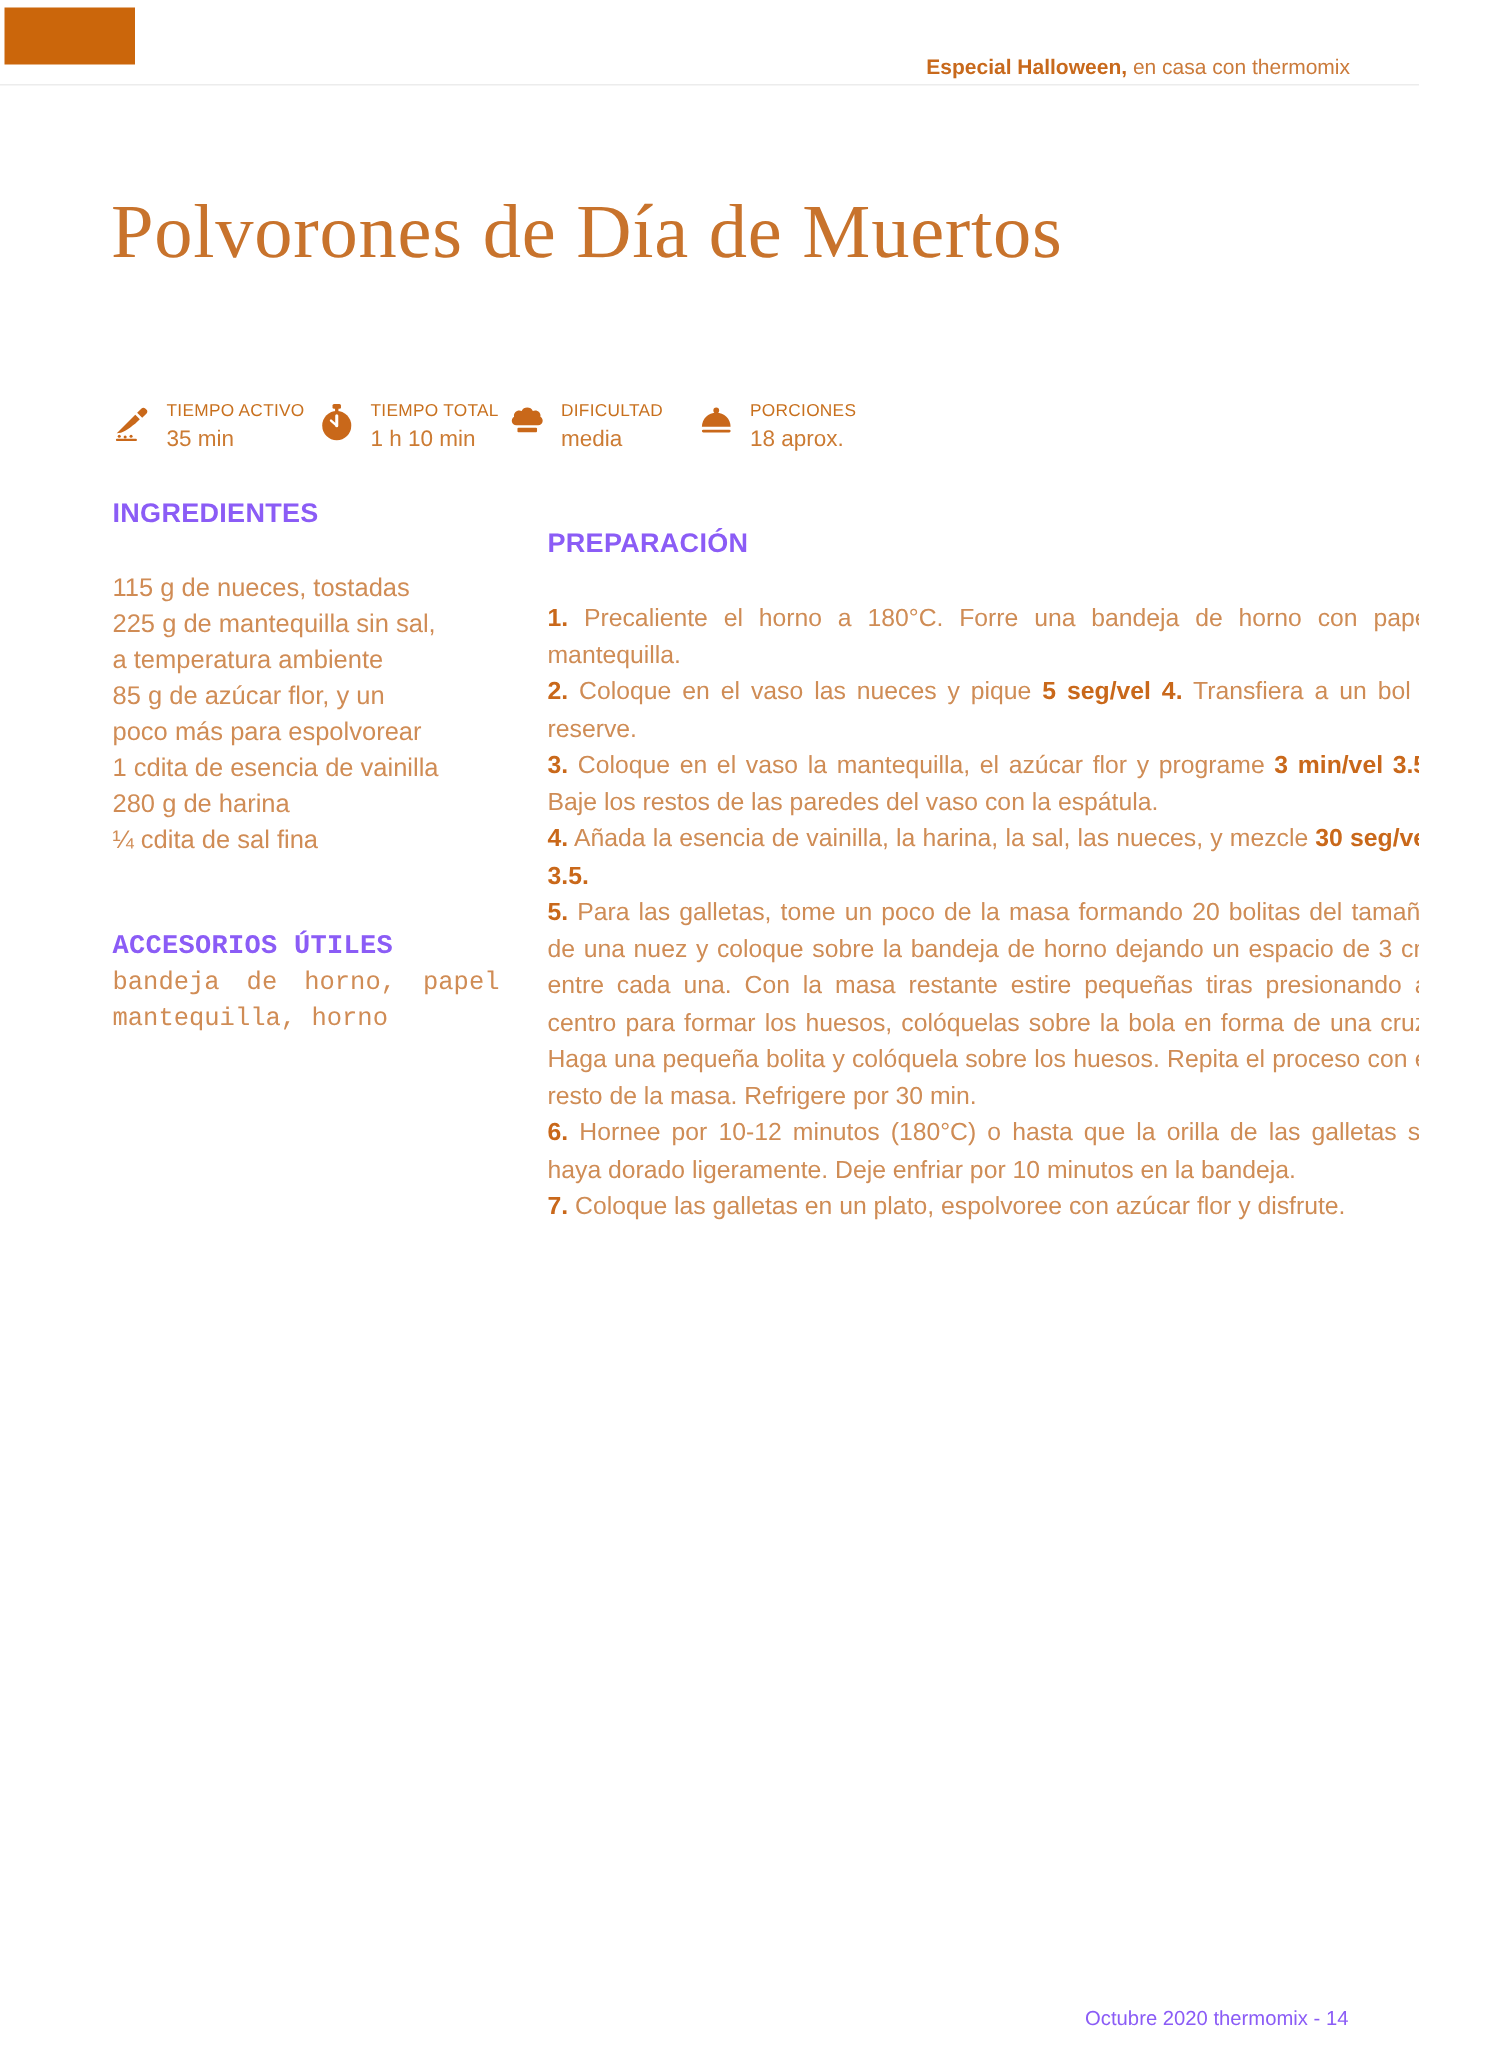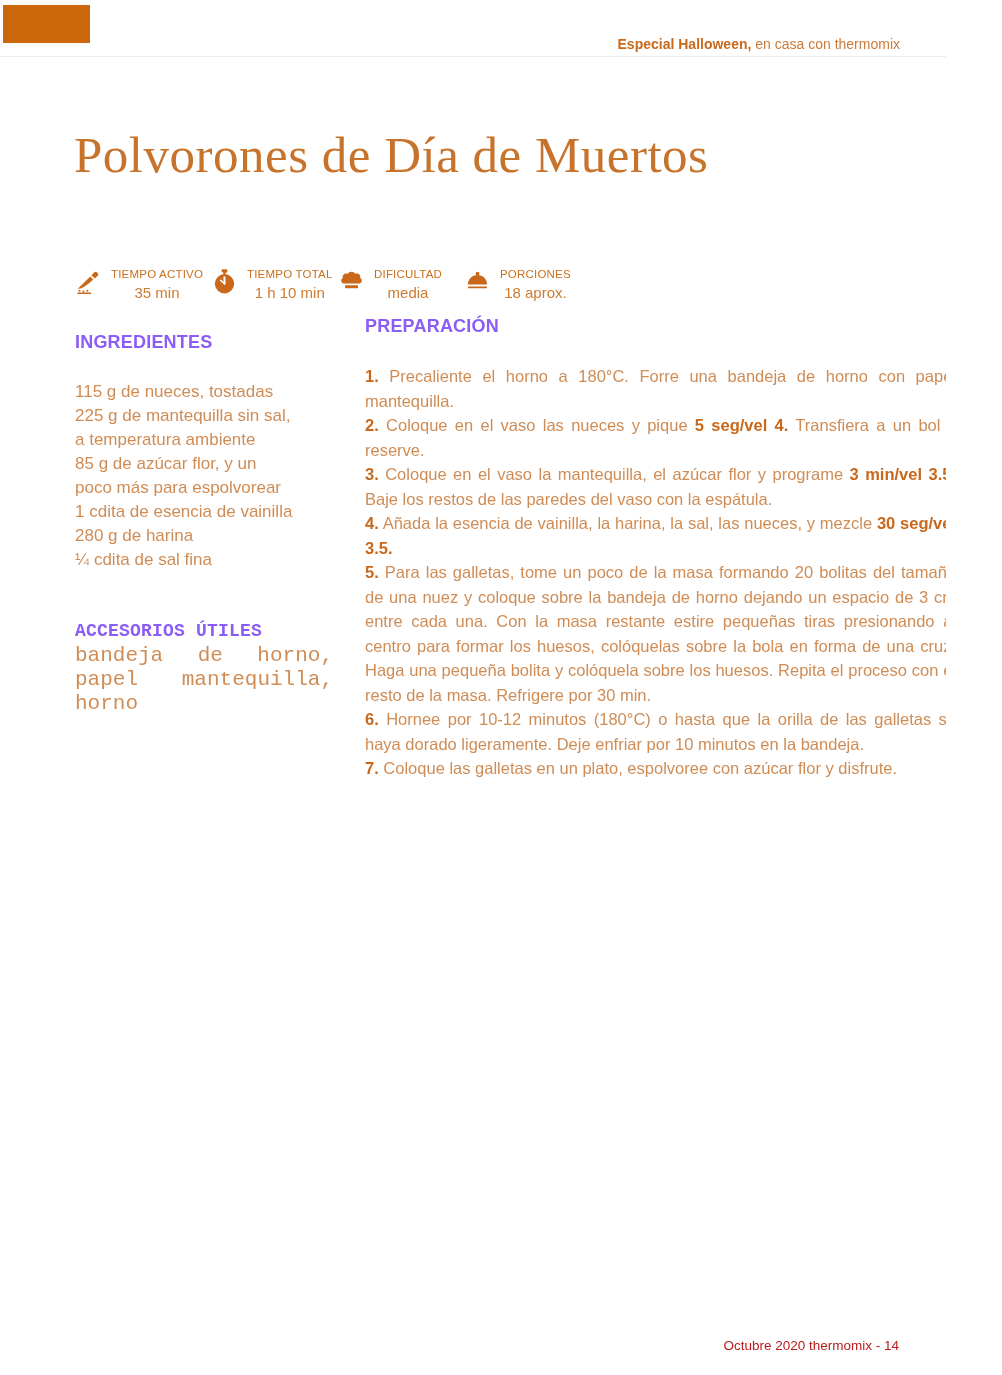--- a/index.html
+++ b/index.html
@@ -14,48 +14,48 @@
   .page-header { position:absolute; top:36px; right:46px; font-size:14px; white-space:nowrap; }
   .page-header .hd-bold { font-weight:bold; color:#C8691C; }
   .page-header .hd-reg { color:#CB7A3A; }
 
   .page-title {
     position:absolute; left:74px; top:126px; margin:0;
     font-family:"Liberation Serif", serif; font-weight:normal;
     font-size:51px; color:#C8732C; letter-spacing:0.5px; white-space:nowrap;
   }
 
-  .info-row { position:absolute; left:75px; top:268px; display:flex;text-align:center; }
+  .info-row { position:absolute; left:75px; top:268px; display:flex; }
   .info-item { display:flex; align-items:flex-start; }
   .info-item .icon { width:27px; height:30px; margin-right:9px; flex:0 0 auto; }
   .info-item .icon svg { width:27px; height:27px; display:block; }
   .info-texts { display:flex; flex-direction:column; }
   .info-label { font-size:11.5px; color:#C8701E; letter-spacing:0.2px; white-space:nowrap; }
   .info-value { font-size:15px; color:#CC7B33; margin-top:4px; white-space:nowrap; }
   .info-item.w1 { width:136px; } .info-item.w2 { width:127px; } .info-item.w3 { width:126px; }
 
   .col-left  { position:absolute; left:75px;  top:332px; width:258px; }
-  .col-right { position:absolute; left:365px; top:316px; width:591px; }
+  .col-right { position:absolute; left:365px; top:352px; width:591px; }
 
   .section-heading {
     margin:0; font-size:18px; font-weight:bold; color:#8b5cf6; letter-spacing:0.2px;
   }
   .ingredients-list { margin-top:27px; font-size:17px; line-height:24px; color:#D08C55; }
   .accessories-block { margin-top:49px;font-family:Liberation Mono, monospace; }
   .accessories-body {
-    margin:3px 0 0 0; font-size:21px; line-height:24px; color:#D08C55;
+    margin:3px 0 0 0; font-size:17px; line-height:24px; color:#D08C55;
     text-align:justify;
   }
   .steps { margin-top:27px; font-size:16.5px; line-height:24.5px; color:#CF8C55; text-align:justify; }
   .steps p { margin:0; }
   .bold-seg { font-weight:bold; color:#C9681A; }
 
   .page-footer {
     position:absolute; top:1338px; right:47px;
-    font-size:13.5px; color:#b91c1c; white-space:nowrap;
+    font-size:13.5px; color:#8b5cf6; white-space:nowrap;
   }
 </style>
 </head>
 <body>
 
 <div class="page">
 
   <div class="corner-accent"></div>
   <div class="top-rule"></div>
   <div class="right-rule"></div>

